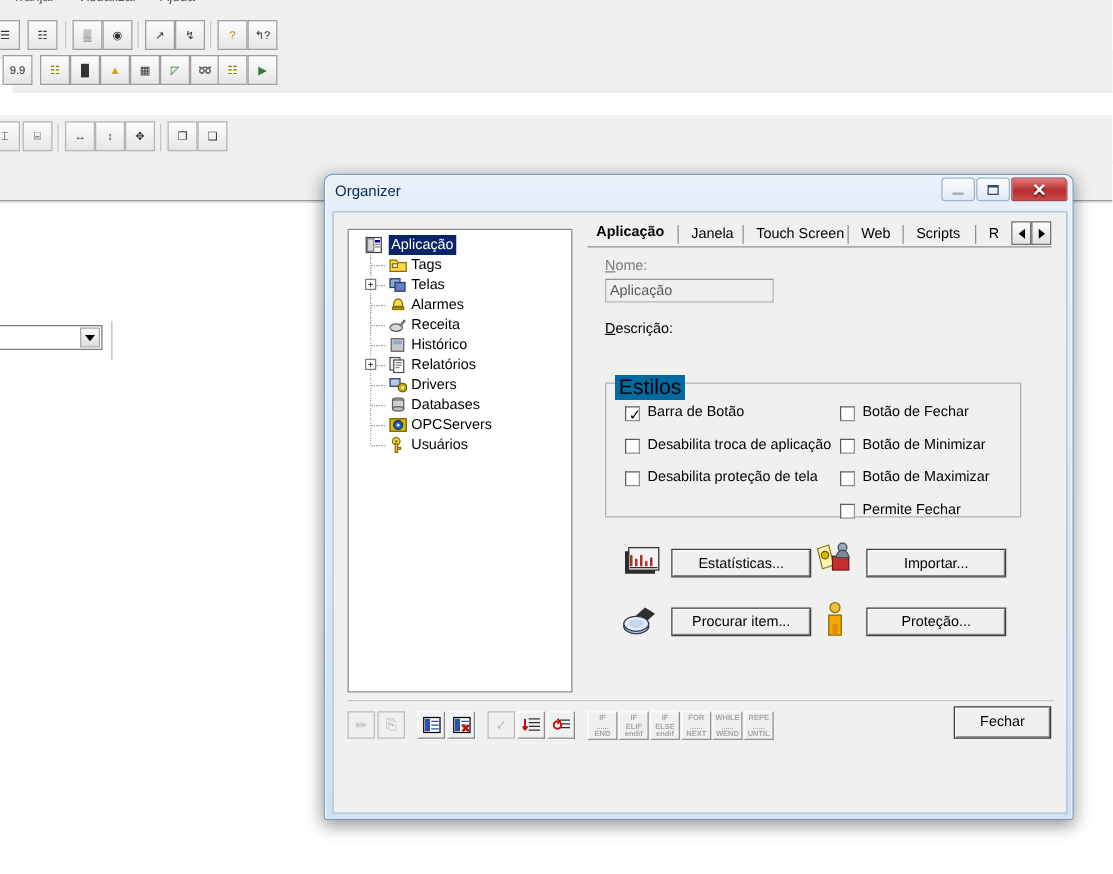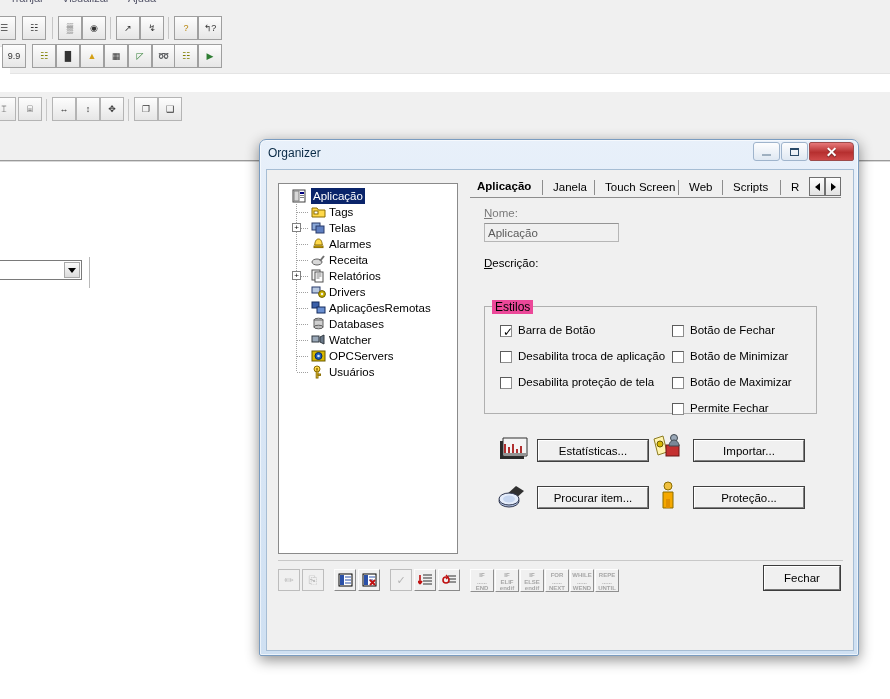--- a/index.html
+++ b/index.html
@@ -102,21 +102,21 @@
   #tabline{position:absolute;left:0;top:21px;width:371px;height:1px;background:#8d8d8d;}
 
   .flabel{position:absolute;font-size:11.5px;}
   .flabel u{text-decoration:underline;}
   .finput{position:absolute;height:19px;line-height:18px;box-sizing:border-box;
     font-size:11.5px;padding:0 3px;font-family:"Liberation Sans",sans-serif;}
   .finput.dis{background:#f0f0f0;border:1px solid #b6b6b6;border-top-color:#949494;color:#5a5a5a;}
   .finput.en{background:#fff;border:1px solid #808080;border-top-color:#404040;color:#000;}
 
   .group{position:absolute;border:1px solid #b0b0b0;box-sizing:border-box;}
-  .group>.gt{position:absolute;left:7px;top:-7px;background:#ec4899;padding:0 3px;font-size:12px;}
+  .group>.gt{position:absolute;left:7px;top:-7px;background:#0369a1;padding:0 3px;font-size:17px;}
 
   .cbx{position:absolute;font-size:11.5px;white-space:nowrap;}
   .cbx .bx{position:absolute;left:0;top:1px;width:12px;height:12px;background:#fff;
     border:1px solid #8e8e8e;border-top-color:#5c5c5c;border-left-color:#5c5c5c;box-sizing:border-box;}
   .cbx .ck{position:absolute;left:2px;top:-1px;font-size:12px;line-height:14px;color:#000;}
   .cbx .t{position:absolute;left:18px;top:0;}
 
   .bigbtn{position:absolute;height:21px;box-sizing:border-box;
     border:1px solid #8c8c8c;border-top-color:#f4f4f4;border-left-color:#f4f4f4;
     background:#f0f0f0;box-shadow:1px 1px 0 #6e6e6e inset 0 0,0 0 0 0;
@@ -281,20 +281,31 @@
             <span class="dash"></span>
           <span class="ico">
             <svg width="15" height="14" viewBox="0 0 15 14">
                 <ellipse cx="6" cy="9" rx="5" ry="3" fill="#d8d8d8" stroke="#606060"></ellipse>
                 <path d="M9 8L13 3" stroke="#707070" stroke-width="2"></path>
               </svg>
           </span>
           <span class="lbl">Receita</span>
         </div>
 
+        <div class="tnode">
+          <span class="dots"></span>
+            <span class="dash"></span>
+          <span class="ico">
+            <svg width="15" height="14" viewBox="0 0 15 14">
+                <rect x="2" y="2" width="10" height="10" fill="#c8c8c8" stroke="#606060"></rect>
+                <rect x="3.5" y="3.5" width="7" height="3" fill="#8fa8d8"></rect>
+              </svg>
+          </span>
+          <span class="lbl">Histórico</span>
+        </div>
 
         <div class="tnode">
           <span class="dots"></span>
             <span class="dash"></span>
           <span class="plus">+</span>
           <span class="ico">
             <svg width="15" height="14" viewBox="0 0 15 14">
                 <rect x="1" y="1" width="8" height="10" fill="#f4f4f4" stroke="#505050"></rect>
                 <rect x="4" y="3" width="8" height="10" fill="#fff" stroke="#505050"></rect>
                 <path d="M5.5 5h5M5.5 7h5M5.5 9h3" stroke="#808080"></path>
@@ -309,56 +320,34 @@
           <span class="ico">
             <svg width="15" height="14" viewBox="0 0 15 14">
                 <rect x="1" y="2" width="8" height="6" fill="#b8c8e0" stroke="#283a6b"></rect>
                 <circle cx="11" cy="9" r="3.4" fill="#c8b000" stroke="#6b5a00"></circle>
                 <circle cx="11" cy="9" r="1.2" fill="#f0f0f0"></circle>
               </svg>
           </span>
           <span class="lbl">Drivers</span>
         </div>
 
-        <div class="tnode">
-          <span class="dots"></span>
-            <span class="dash"></span>
-          <span class="ico">
-            <svg width="15" height="14" viewBox="0 0 15 14">
-                <rect x="1" y="1" width="7" height="6" fill="#3a5fa8" stroke="#122a5c"></rect>
-                <rect x="6" y="6" width="8" height="6" fill="#6a8fd0" stroke="#122a5c"></rect>
-              </svg>
-          </span>
-          <span class="lbl">AplicaçõesRemotas</span>
-        </div>
 
         <div class="tnode">
           <span class="dots"></span>
             <span class="dash"></span>
           <span class="ico">
             <svg width="15" height="14" viewBox="0 0 15 14">
                 <ellipse cx="7.5" cy="3" rx="4.5" ry="1.8" fill="#d0d0d0" stroke="#606060"></ellipse>
                 <rect x="3" y="3" width="9" height="7" fill="#d0d0d0" stroke="#606060"></rect>
                 <ellipse cx="7.5" cy="10" rx="4.5" ry="1.8" fill="#bcbcbc" stroke="#606060"></ellipse>
               </svg>
           </span>
           <span class="lbl">Databases</span>
         </div>
 
-        <div class="tnode">
-          <span class="dots"></span>
-            <span class="dash"></span>
-          <span class="ico">
-            <svg width="15" height="14" viewBox="0 0 15 14">
-                <rect x="1" y="3" width="7" height="6" fill="#9aa8b8" stroke="#303840"></rect>
-                <path d="M9 4l4-2v9l-4-2z" fill="#6a7888" stroke="#303840"></path>
-              </svg>
-          </span>
-          <span class="lbl">Watcher</span>
-        </div>
 
 
         <div class="tnode">
           <span class="dots"></span>
             <span class="dash"></span>
           <span class="ico">
             <svg width="15" height="14" viewBox="0 0 15 14">
                 <rect x="1" y="2" width="13" height="10" fill="#d8b800" stroke="#6b5a00"></rect>
                 <circle cx="7.5" cy="7" r="3.5" fill="#1f5fbf" stroke="#0a2a60"></circle>
                 <circle cx="7.5" cy="7" r="1.3" fill="#cfe4ff"></circle>

